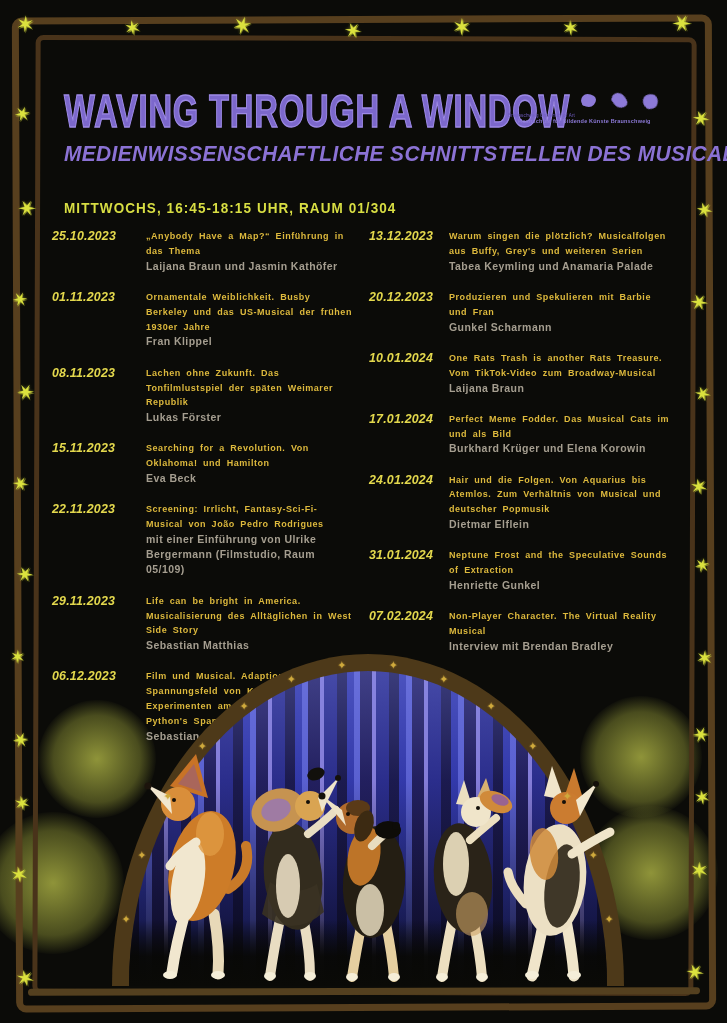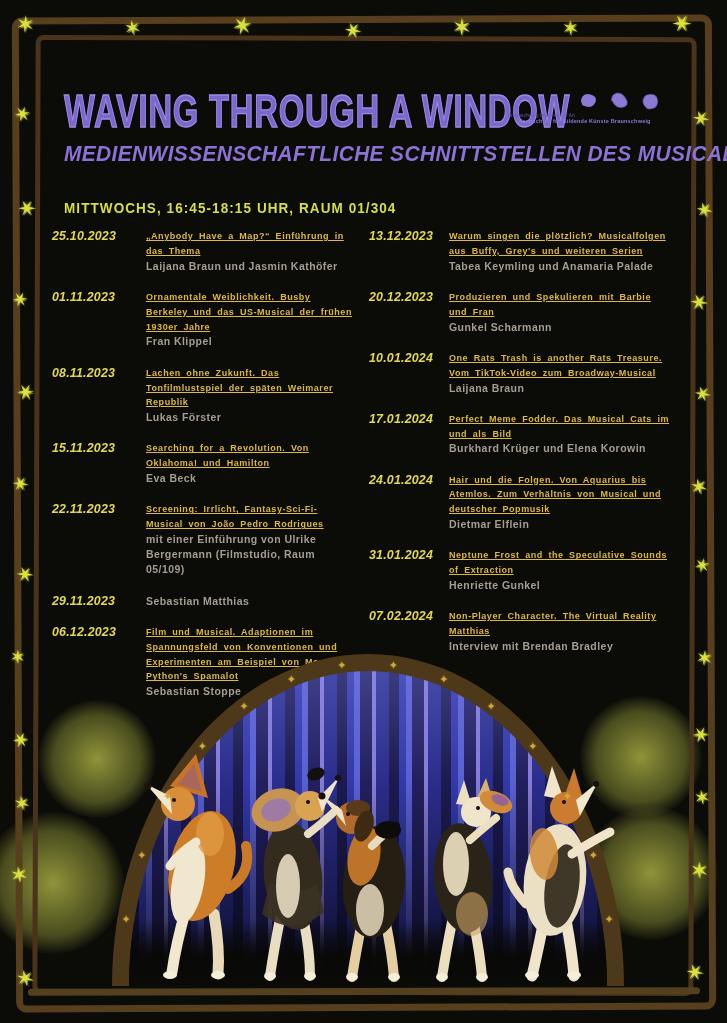--- a/index.html
+++ b/index.html
@@ -67,21 +67,21 @@
   .event { display:flex; margin-bottom:15px; }
   .event-date {
     flex:none; font-size:13.5px; font-weight:bold; font-style:italic;
     color:#e3d84d; letter-spacing:0.2px; transform:scaleX(0.92); transform-origin:left top;
   }
   .col-left  .event-date { width:94px; }
   .col-right .event-date { width:80px; }
   .event-body { flex:1; padding-top:1px; }
   .event-title {
     font-size:9px; font-weight:bold; color:#ddb93d;
-    letter-spacing:0.55px; word-spacing:2.5px; line-height:1.65;text-decoration:underline;
+    letter-spacing:0.55px; word-spacing:2.5px; line-height:1.65;
   }
   .event-speaker {
     font-size:10.5px; color:#a59e90; letter-spacing:0.45px; line-height:1.45;font-weight:bold;
   }
 
   
   .stage { position:absolute; left:112px; top:654px; width:512px; height:332px; }
   .arch {
     position:absolute; inset:0; background:#4d3919;
     border-radius:256px 256px 0 0 / 332px 332px 0 0;
@@ -174,20 +174,21 @@
     <div class="event">
       <div class="event-date">22.11.2023</div>
       <div class="event-body">
         <div class="event-title">Screening: Irrlicht, Fantasy-Sci-Fi-Musical von João Pedro Rodrigues</div>
         <div class="event-speaker">mit einer Einführung von Ulrike Bergermann (Filmstudio, Raum 05/109)</div>
       </div>
     </div>
     <div class="event">
       <div class="event-date">29.11.2023</div>
       <div class="event-body">
+        <div class="event-title">Life can be bright in America. Musicalisierung des Alltäglichen in West Side Story</div>
         <div class="event-speaker">Sebastian Matthias</div>
       </div>
     </div>
     <div class="event">
       <div class="event-date">06.12.2023</div>
       <div class="event-body">
         <div class="event-title">Film und Musical. Adaptionen im Spannungsfeld von Konventionen und Experimenten am Beispiel von Monty Python's Spamalot</div>
         <div class="event-speaker">Sebastian Stoppe</div>
       </div>
     </div>
@@ -232,21 +233,21 @@
     <div class="event">
       <div class="event-date">31.01.2024</div>
       <div class="event-body">
         <div class="event-title">Neptune Frost and the Speculative Sounds of Extraction</div>
         <div class="event-speaker">Henriette Gunkel</div>
       </div>
     </div>
     <div class="event">
       <div class="event-date">07.02.2024</div>
       <div class="event-body">
-        <div class="event-title">Non-Player Character. The Virtual Reality Matthias</div>
+        <div class="event-title">Non-Player Character. The Virtual Reality Musical</div>
         <div class="event-speaker">Interview mit Brendan Bradley</div>
       </div>
     </div>
   </div>
 
   <div class="stage">
     <div class="arch"></div>
     <div class="curtain"></div>
     <svg class="dogs" viewBox="0 0 512 272">
 

